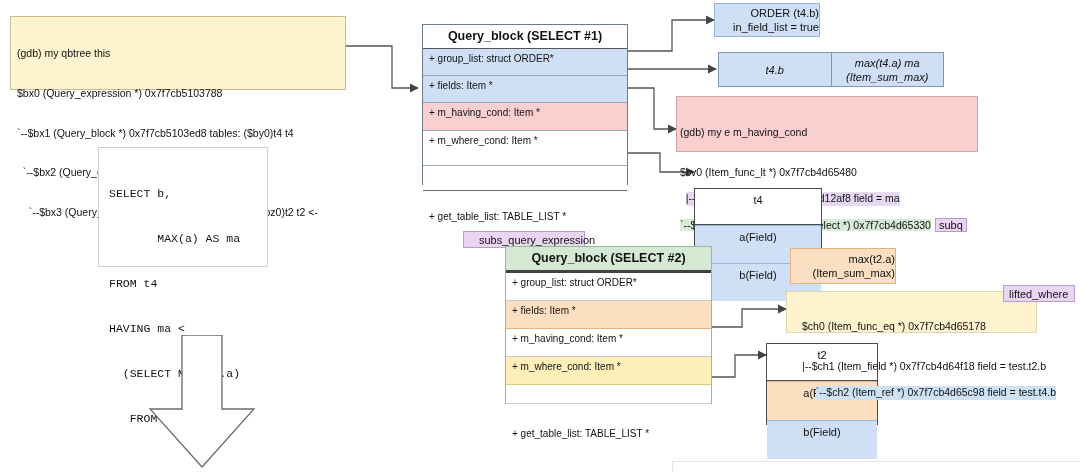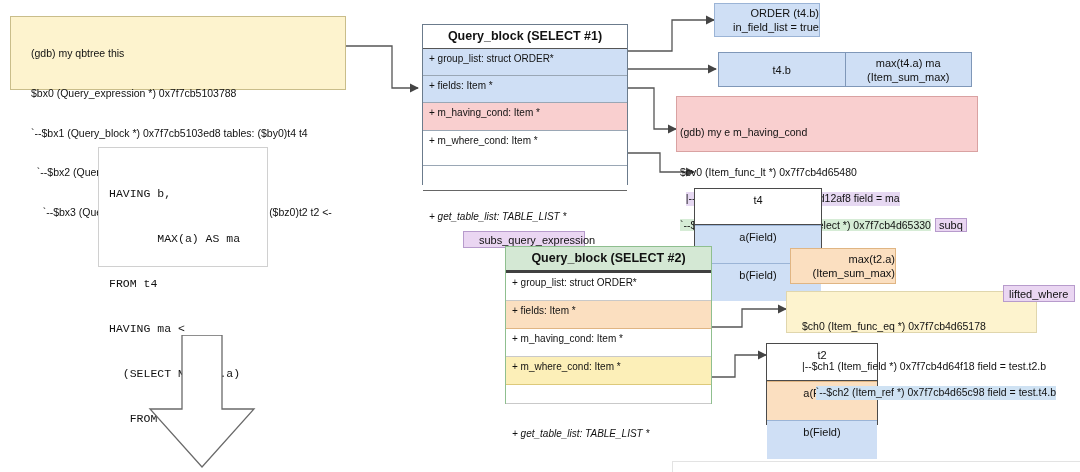--- a/index.html
+++ b/index.html
@@ -2,41 +2,41 @@
 <html><head>
 <meta charset="utf-8">
 <style>
   html,body{margin:0;padding:0;background:#ffffff;}
   body{width:1080px;height:472px;position:relative;overflow:hidden;
        font-family:"Liberation Sans",sans-serif;color:#111;}
   .abs{position:absolute;box-sizing:border-box;}
 
   
   .gdb{font-family:"Liberation Sans",sans-serif;font-size:10.5px;line-height:13.2px;
-       white-space:pre;padding:4px 20px;}
+       white-space:pre;padding:4px 6px;}
   .gdb-yellow{background:#fdf3ce;border:1px solid #c9bd8a;}
   .gdb-pink{background:#f9cfcf;border:1px solid #d9a2a2;}
   .gdb-cream{background:#fdf3ce;border:1px solid #e0d6ad;}
 
   .hl-lav{background:#e6d8f2;}
   .hl-grn{background:#d6ecd6;}
   .hl-blue{background:#cfe2f3;margin-left:8px;}
 
   
   .sqlbox{background:#ffffff;border:1px solid #d0d0d0;
           font-family:"Liberation Mono",monospace;font-size:11.5px;line-height:15px;
           white-space:pre;padding:8px 10px;}
 
   
   .qb{border:1px solid #666;background:#fff;}
   .qb .title{font-weight:bold;font-size:12.5px;text-align:center;padding:4px 0 5px;
              border-bottom:1px solid #666;}
   .qb .row{font-size:10px;padding:4px 6px;border-bottom:1px solid #9aa7b5;
            white-space:nowrap;}
-  .qb .row.last{border-bottom:none;font-style:italic;}
+  .qb .row.last{border-bottom:none;}
   .qb .sep{border-bottom:1px solid #666;}
 
   .qb1{border-color:#6b7b8c;}
   .qb1 .title{background:#ffffff;border-bottom-color:#555;}
   .qb1 .r-blue{background:#cfdff5;}
   .qb1 .r-pink{background:#f9cfcf;}
   .qb1 .r-white{background:#ffffff;}
 
   .qb2{border:1px solid #8fbf8f;}
   .qb2 .title{background:#d4e8d4;border-bottom:3px solid #404040;}
@@ -108,21 +108,21 @@
 
 <div class="abs gdb gdb-yellow" style="left:10px;top:16px;width:336px;height:74px;">
   <div>(gdb) my qbtree this</div>
   <div>$bx0 (Query_expression *) 0x7f7cb5103788</div>
   <div>`--$bx1 (Query_block *) 0x7f7cb5103ed8 tables: ($by0)t4 t4</div>
   <div>  `--$bx2 (Query_expression *) 0x7f7cb4d12bf8</div>
   <div>    `--$bx3 (Query_block *) 0x7f7cb4d13348 tables: ($bz0)t2 t2 &lt;-</div>
 </div>
 
 <div class="abs sqlbox" style="left:98px;top:147px;width:170px;height:120px;">
-  <div>HAVING b,</div>
+  <div>SELECT b,</div>
   <div>       MAX(a) AS ma</div>
   <div>FROM t4</div>
   <div>HAVING ma &lt;</div>
   <div>  (SELECT MAX(t2.a)</div>
   <div>   FROM t2</div>
   
 </div>
 
 <div class="bigarrow" style="left:142px;top:335px;width:120px;height:135px;">
   <svg width="120" height="135" viewBox="0 0 120 135">
@@ -138,21 +138,21 @@
   <div class="row r-white" style="height:26px;">+ m_where_cond: Item *</div>
   <div class="row r-white sep" style="height:16px;"></div>
   <div class="row r-white last" style="height:40px;padding-top:20px;">+ get_table_list: TABLE_LIST *</div>
 </div>
 
 <div class="abs lbl lbl-blue" style="left:714px;top:3px;width:106px;height:34px;flex-direction:column;">
   <div>ORDER (t4.b)</div>
   <div>in_field_list = true</div>
 </div>
 
-<div class="abs split" style="left:718px;top:52px;width:254px;height:35px;">
+<div class="abs split" style="left:718px;top:52px;width:226px;height:35px;font-style:italic;">
   <div>t4.b</div>
   <div style="flex-direction:column;">
     <span>max(t4.a) ma</span>
     <span>(Item_sum_max)</span>
   </div>
 </div>
 
 <div class="abs gdb gdb-pink" style="left:676px;top:96px;width:302px;height:56px;padding:3px 3px;">
   <div>(gdb) my e m_having_cond</div>
   <div>$cv0 (Item_func_lt *) 0x7f7cb4d65480</div>

